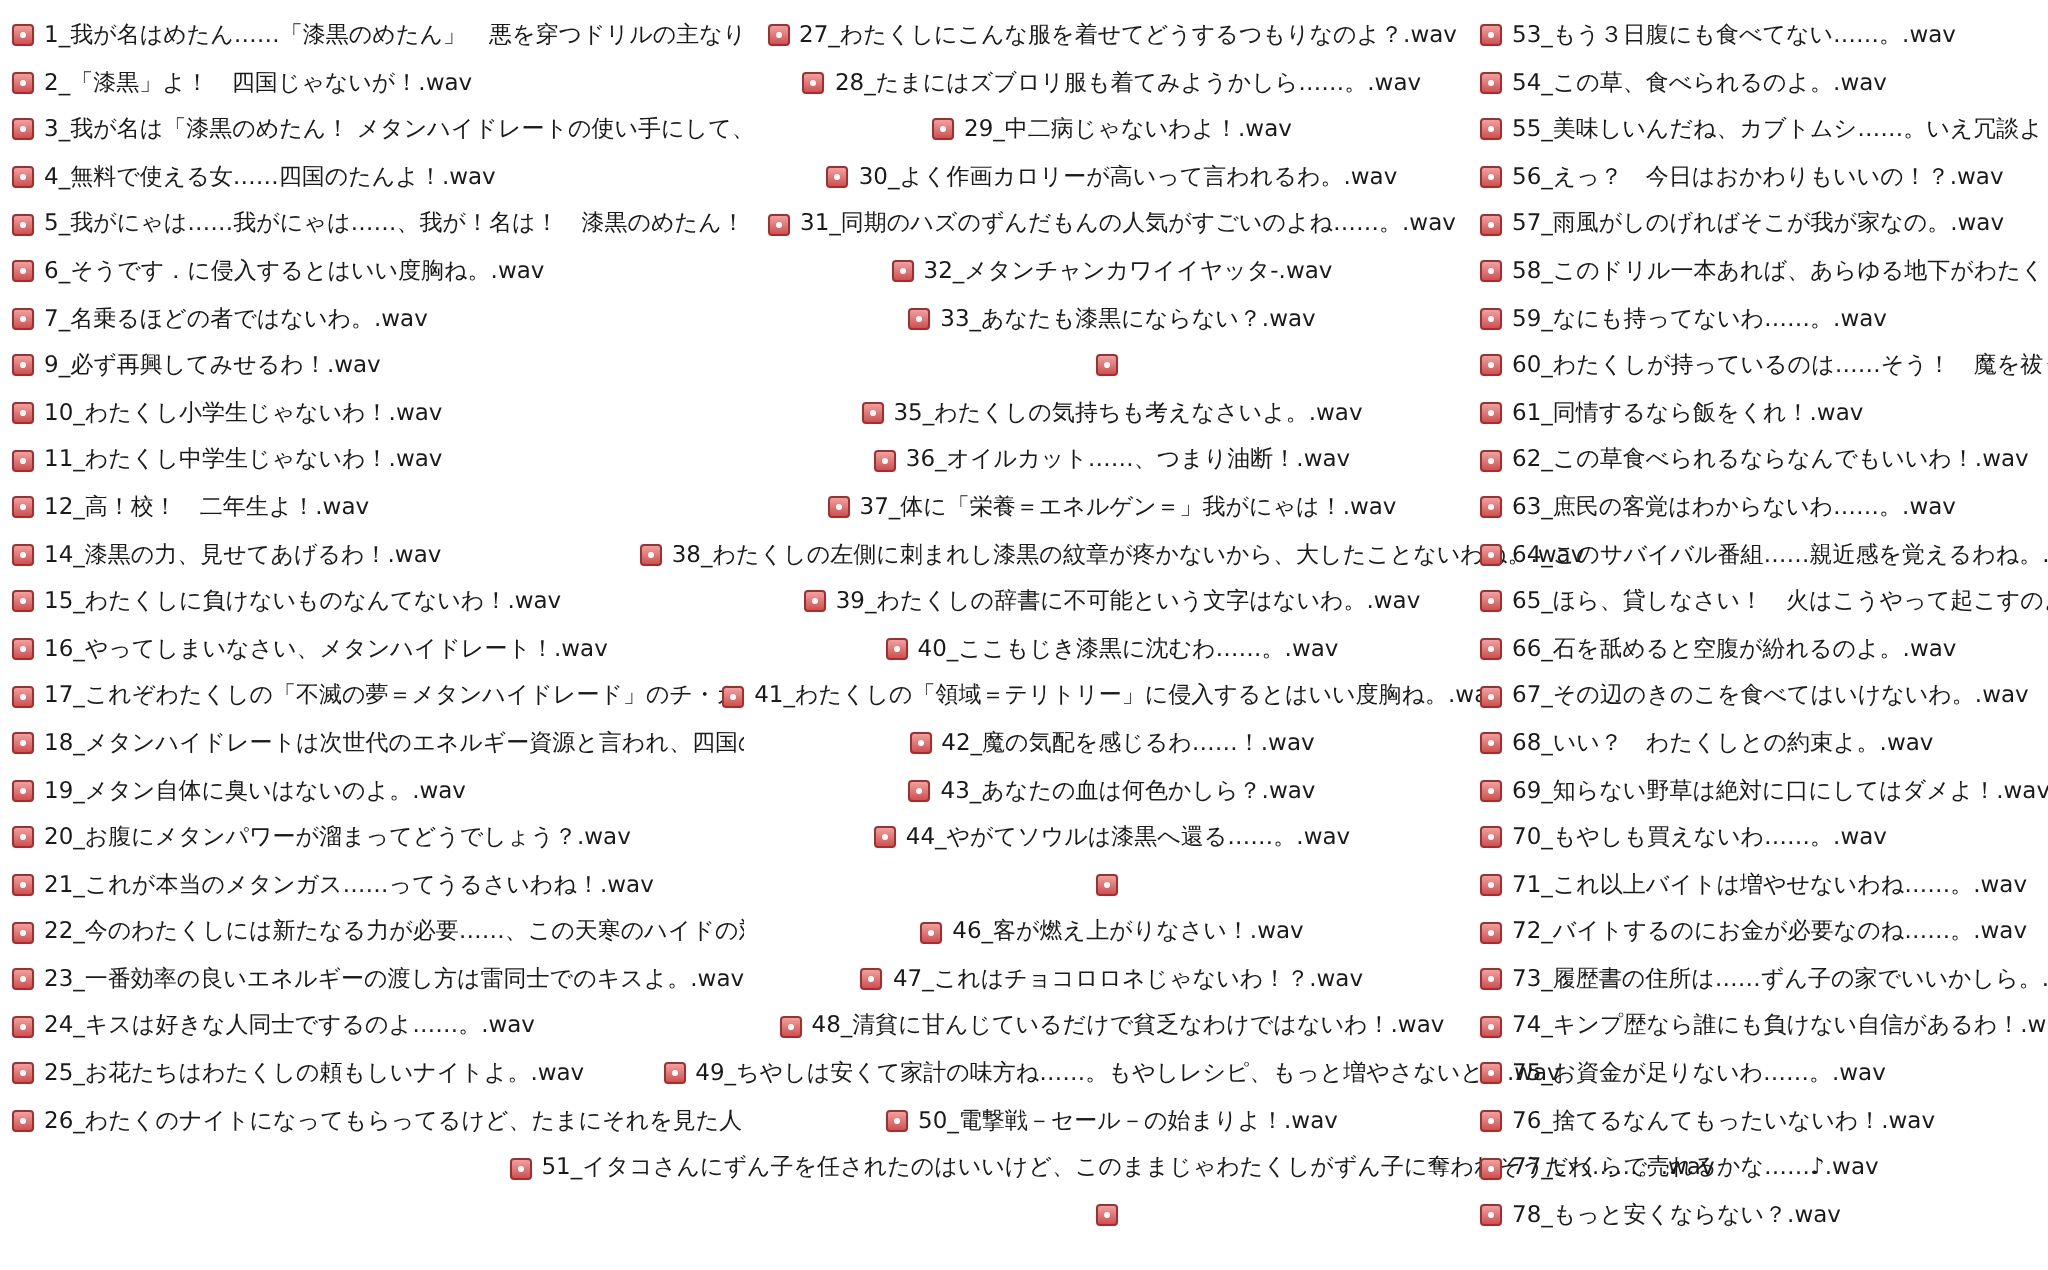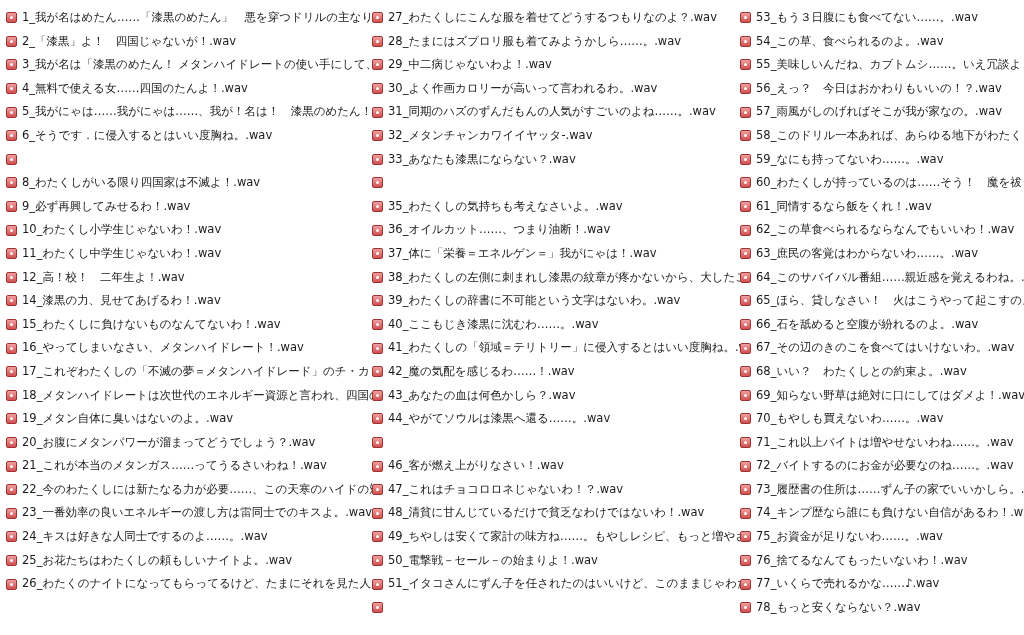--- a/index.html
+++ b/index.html
@@ -21,21 +21,21 @@
     height: 635px;
     box-sizing: border-box;
     padding: 6px 0 0 0;
   }
   .file-column {
     display: flex;
     flex-direction: column;
     flex: 0 0 auto;
   }
   .col-0 { width: 366px; padding-left: 6px; }
-  .col-1 { width: 368px; }
+  .col-1 { width: 368px; align-items: center; }
   .col-2 { width: 284px; }
   .file-item {
     display: flex;
     flex-direction: row;
     align-items: center;
     height: 23.6px;
     line-height: 23.6px;
     white-space: nowrap;
     overflow: hidden;
   }
@@ -91,24 +91,21 @@
       <div class="file-item">
         <span class="file-icon"></span>
         <span class="file-label">5_我がにゃは……我がにゃは……、我が！名は！　漆黒のめたん！.wav</span>
       </div>
       <div class="file-item">
         <span class="file-icon"></span>
         <span class="file-label">6_そうです．に侵入するとはいい度胸ね。.wav</span>
       </div>
       <div class="file-item">
         <span class="file-icon"></span>
-      </div>
-      <div class="file-item">
-        <span class="file-icon"></span>
-        <span class="file-label">8_わたくしがいる限り四国家は不滅よ！.wav</span>
+        <span class="file-label">7_名乗るほどの者ではないわ。.wav</span>
       </div>
       <div class="file-item">
         <span class="file-icon"></span>
         <span class="file-label">9_必ず再興してみせるわ！.wav</span>
       </div>
       <div class="file-item">
         <span class="file-icon"></span>
         <span class="file-label">10_わたくし小学生じゃないわ！.wav</span>
       </div>
       <div class="file-item">

